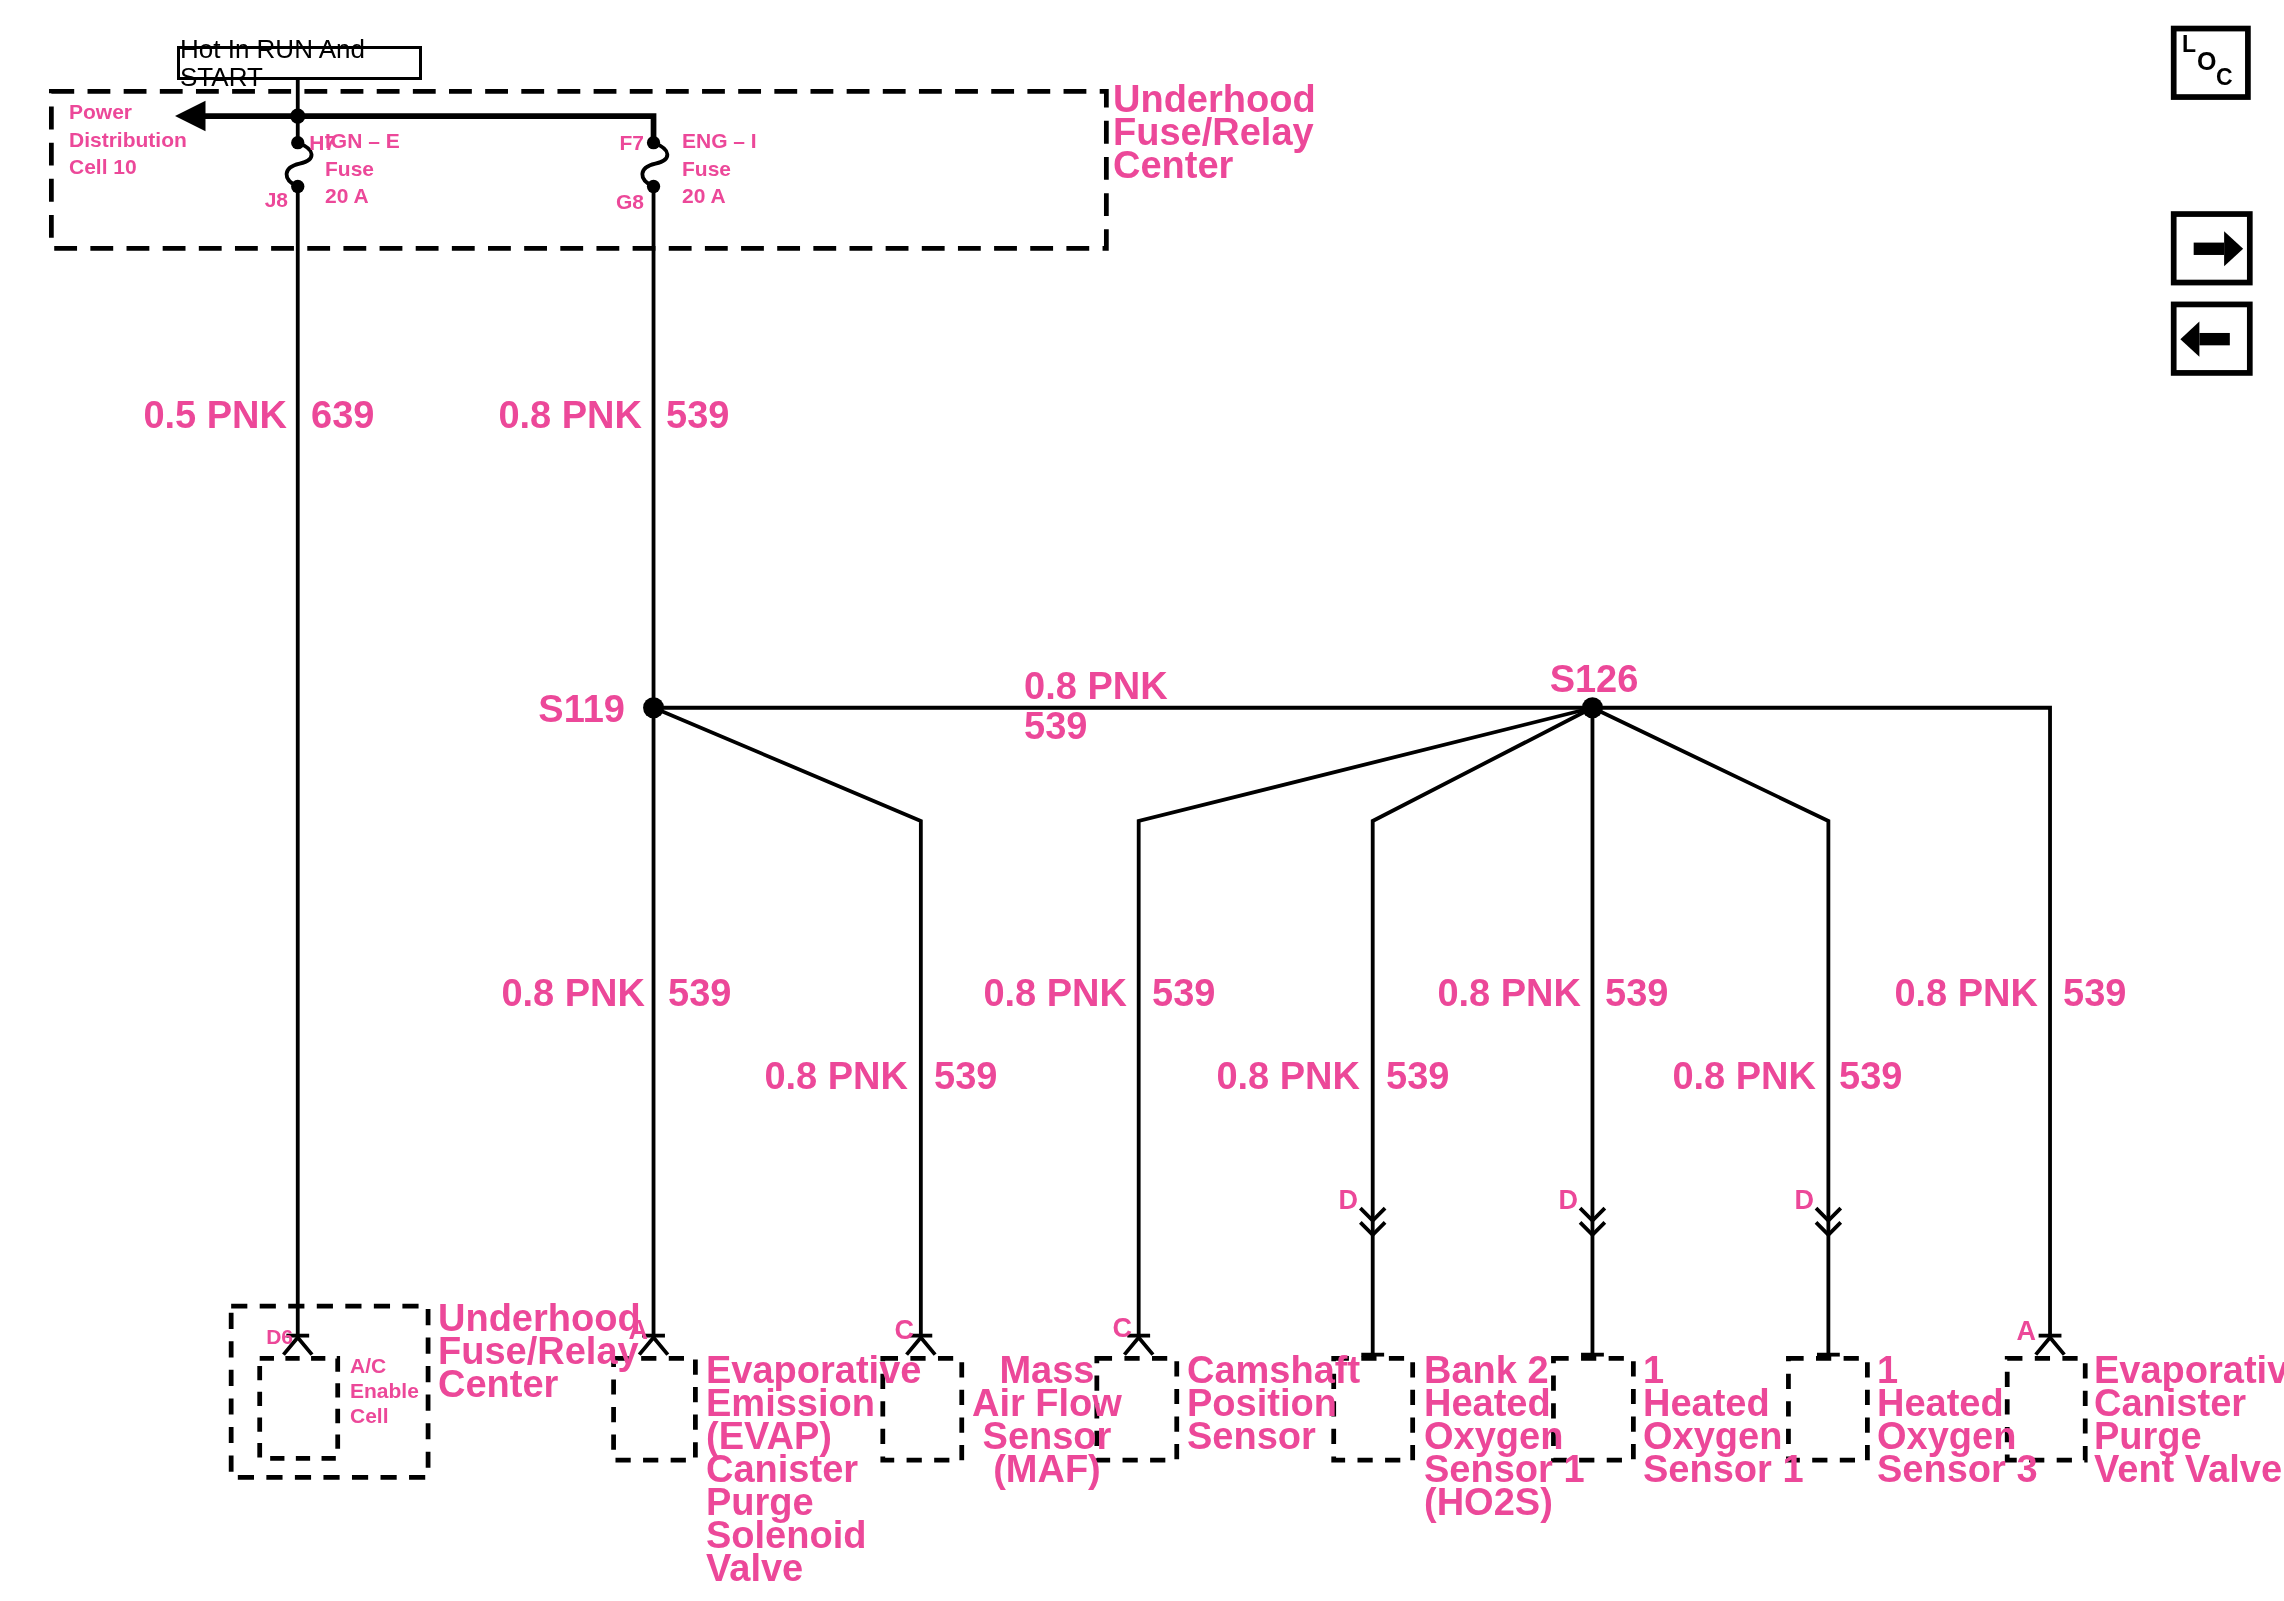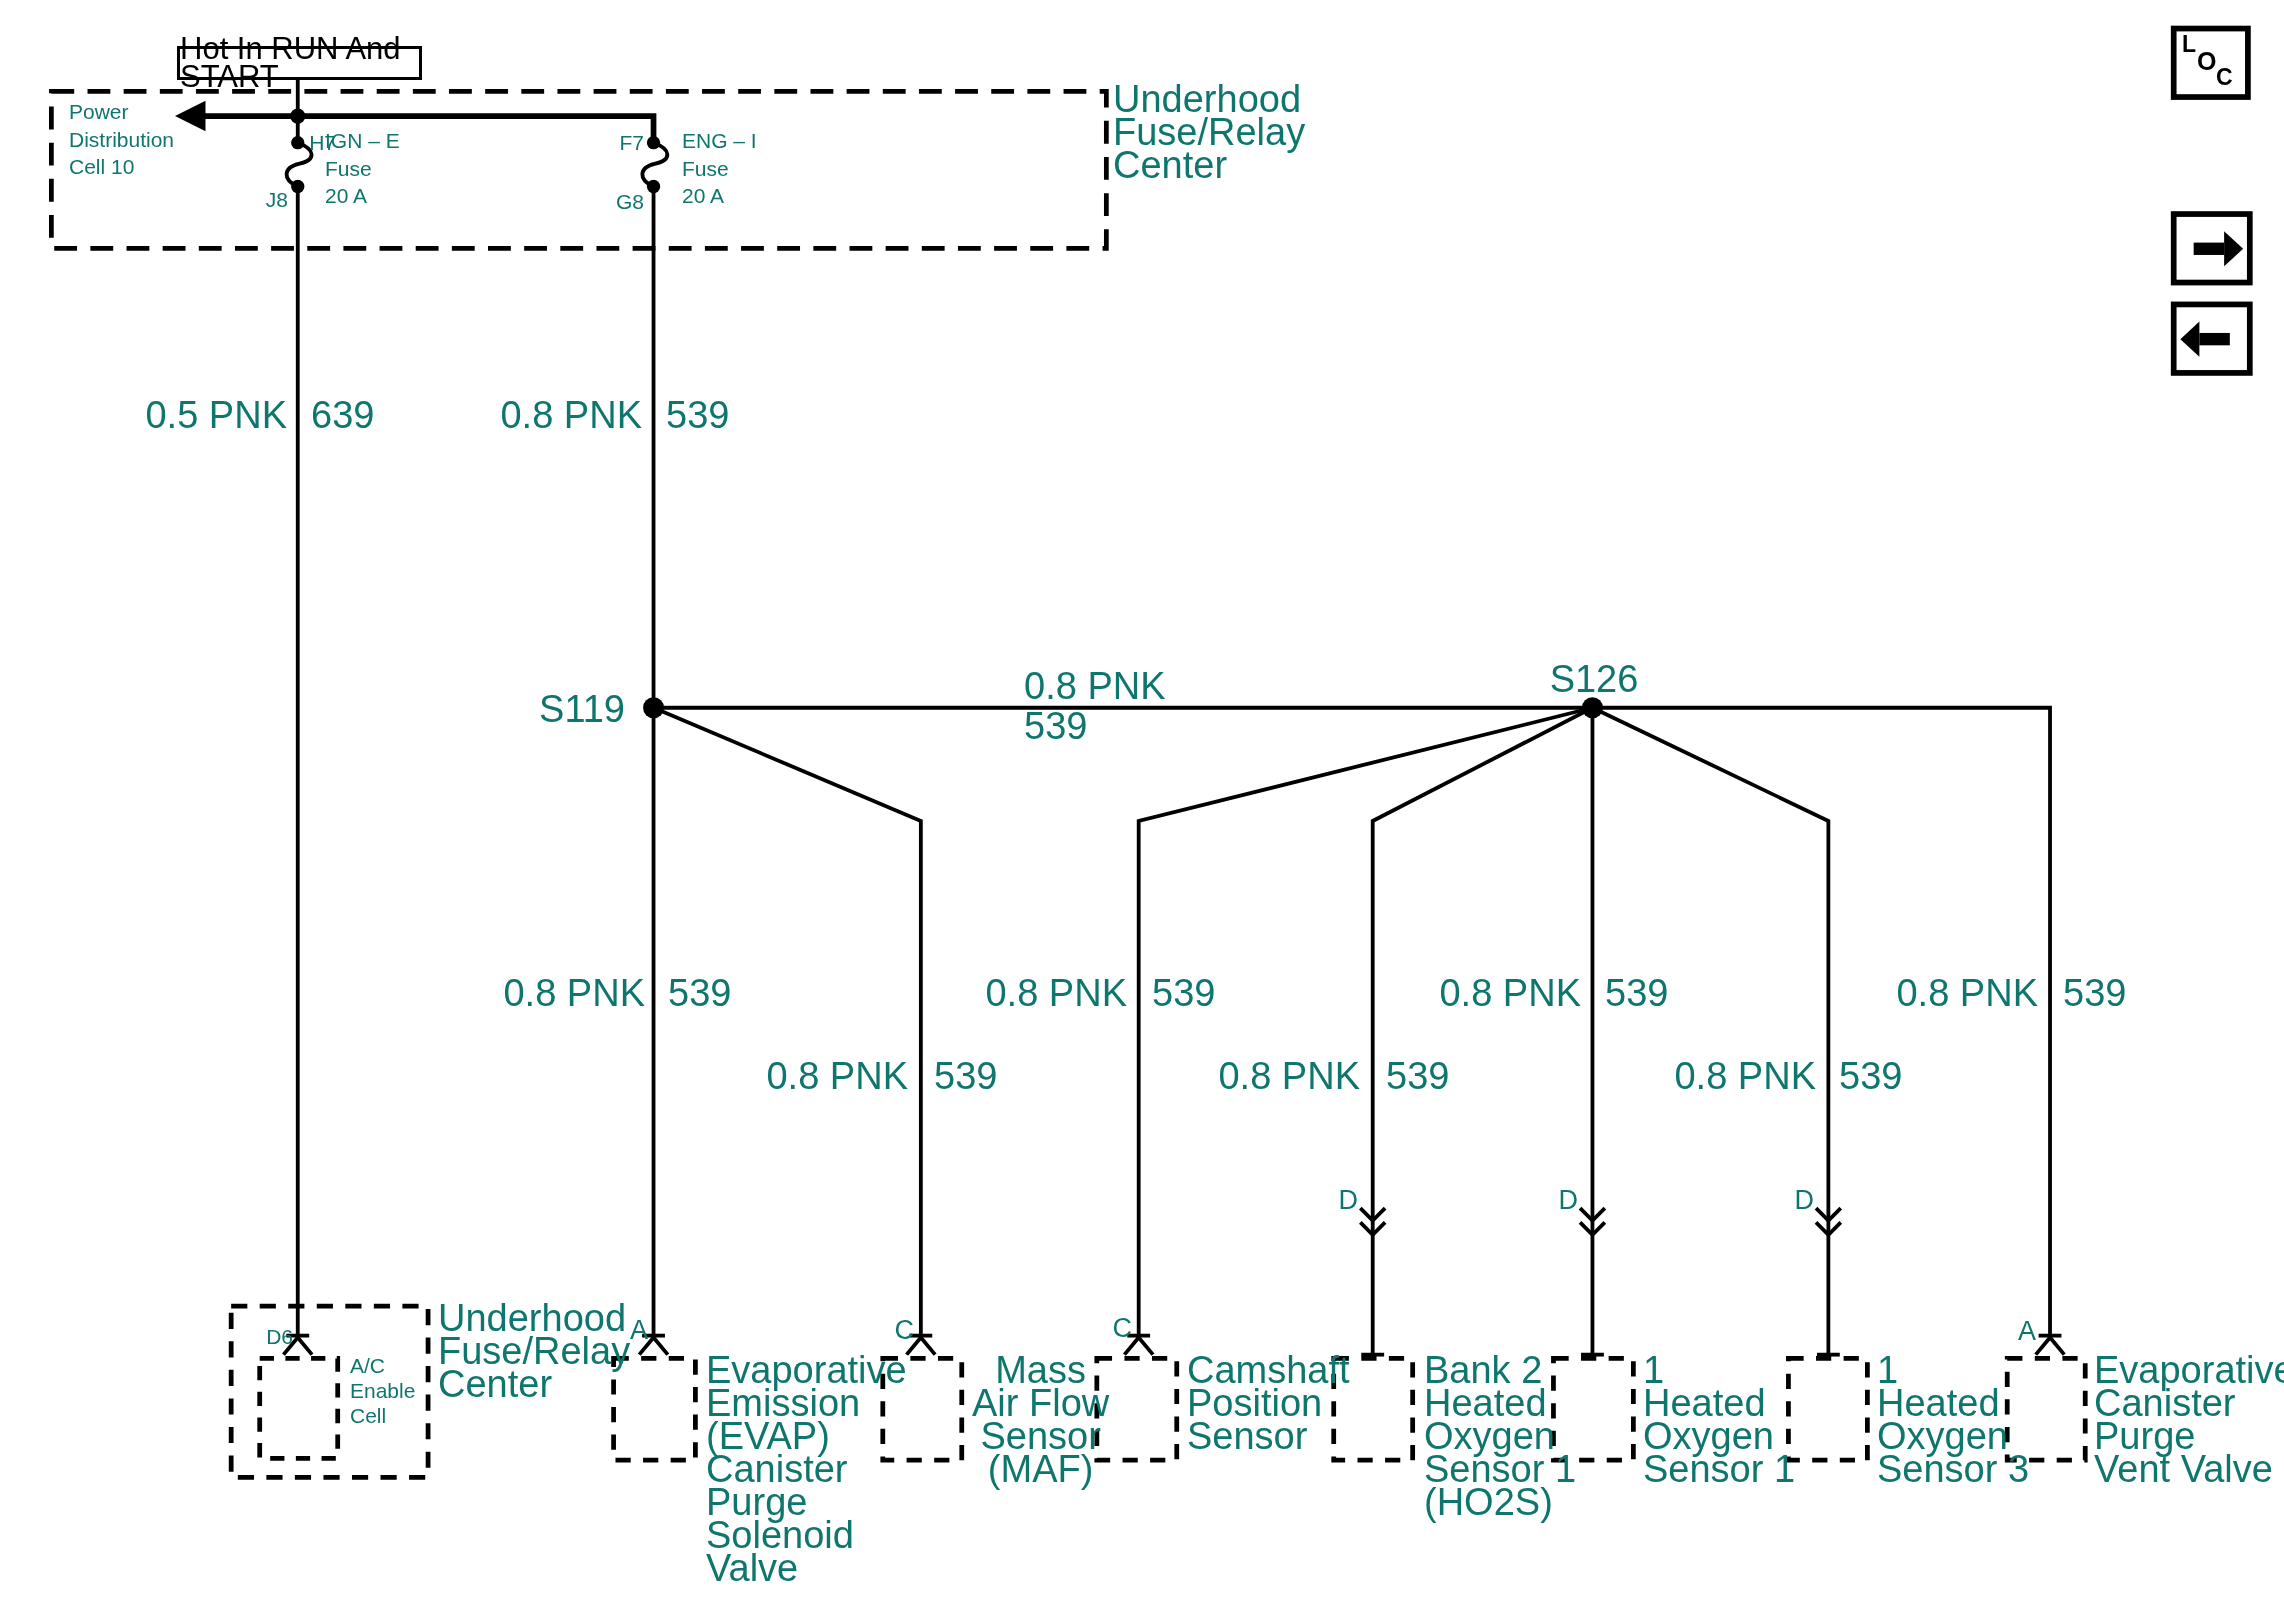--- a/index.html
+++ b/index.html
@@ -1,22 +1,22 @@
 <!DOCTYPE html>
 <html style="font-size:15px"><head>
 <meta charset="utf-8">
 <style>
   html,body{margin:0;padding:0;background:#ffffff;}
   .stage{position:relative;width:2285px;height:1602px;background:#ffffff;overflow:hidden;
          font-family:"Liberation Sans", sans-serif;color:#000;}
   svg.wires{position:absolute;left:0;top:0;}
-  .t{position:absolute;white-space:pre-line;font-weight:normal;color:#0f766e;}
+  .t{position:absolute;white-space:pre-line;font-weight:bold;color:#ec4899;}
   .f30{font-size:38px;line-height:33px;}
   .f28{font-size:27px;line-height:30px;}
-  .f27{font-size:31px;line-height:28.5px;}
+  .f27{font-size:26px;line-height:28.5px;}
   .f24{font-size:23px;line-height:25px;}
   .f22{font-size:21px;line-height:27.6px;}
   .lh26{line-height:25px;}
   .ra{transform:translateX(-100%);}
   .ca{transform:translateX(-50%);}
   .hotbox{position:absolute;left:177px;top:46px;width:245px;height:34px;border:3.8px solid #000;
           box-sizing:border-box;display:flex;align-items:center;justify-content:center;}
   .locletter{position:absolute;font-weight:bold;}
 </style>
 </head>

